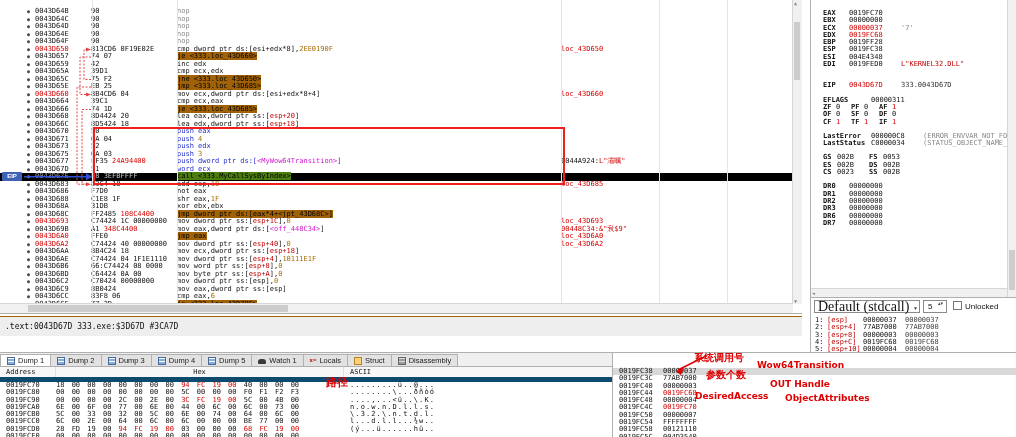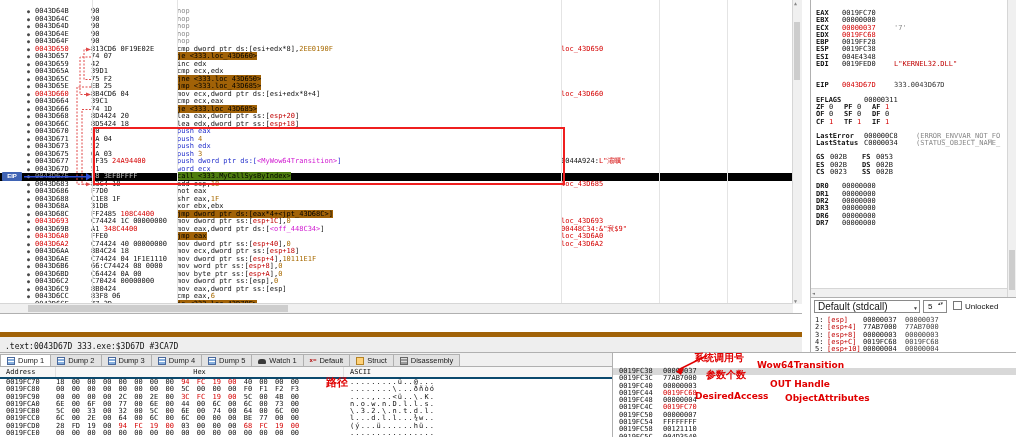--- a/index.html
+++ b/index.html
@@ -42,82 +42,82 @@
   .vscroll{position:absolute;right:0;top:0;width:9px;height:304px;background:#f0f0f0;border-left:1px solid #d6d6d6}
   .vscroll::before{content:"▲";position:absolute;top:0;left:1px;font-size:5px;color:#888}
   .vscroll::after{content:"▼";position:absolute;bottom:0;left:1px;font-size:5px;color:#888}
   .vthumb{position:absolute;left:1px;top:22px;width:6px;height:58px;background:#cdcdcd}
   .hscroll{position:absolute;left:0;bottom:0;height:9px;width:793px;background:#f0f0f0;border-top:1px solid #d6d6d6}
   .hthumb{position:absolute;left:28px;top:1px;height:7px;width:260px;background:#cdcdcd}
 
   
   .registers{position:absolute;left:810px;top:0;width:206px;height:353px;background:#fff;
              border-left:1px solid #b0b0b0;overflow:hidden}
-  #regs{position:absolute;left:5px;top:10px;right:11px}
+  #regs{position:absolute;left:12px;top:10px;right:11px}
   .rrow{height:7.3px;line-height:7.4px;white-space:nowrap}
   .rn{display:inline-block;width:26px;font-weight:bold}
   .rn.wide{width:48px}
   .rv{display:inline-block;min-width:40px}
   .rx{margin-left:12px;color:#333}
   .rx.gray{color:#888}
   .rx.str{color:#c00000}
   .rspace{height:7px}
   .fn{display:inline-block;width:13px;font-weight:bold}
   .fv{display:inline-block;width:15px}
   .sn{display:inline-block;width:14px;font-weight:bold}
   .sv{display:inline-block;width:32px}
   .reg-hscroll{position:absolute;left:0;top:288px;width:196px;height:9px;background:#f0f0f0;border-top:1px solid #d6d6d6;border-bottom:1px solid #d6d6d6}
   .reg-hscroll::before{content:"◄";position:absolute;left:1px;top:1px;font-size:5px;color:#777}
   .reg-vscroll{position:absolute;right:0;top:0;width:9px;height:297px;background:#f0f0f0;border-left:1px solid #d6d6d6}
   .reg-vthumb{position:absolute;left:1px;top:250px;width:6px;height:40px;background:#cdcdcd}
 
   
   .args{position:absolute;left:0;top:297px;width:206px;height:56px;background:#fff;border-top:1px solid #b0b0b0}
   .combo{position:absolute;left:3px;top:2px;width:106px;height:13px;border:1px solid #8a8a8a;background:#fff;
-         font-family:Liberation Sans, sans-serif;font-size:10px;line-height:11px;padding-left:3px;box-sizing:border-box}
+         font-family:Liberation Serif, serif;font-size:14px;line-height:11px;padding-left:3px;box-sizing:border-box}
   .combo::after{content:"▼";position:absolute;right:1px;top:2px;font-size:5px;color:#444}
   .spin{position:absolute;left:112px;top:2px;width:24px;height:13px;border:1px solid #8a8a8a;background:#fff;
         font-family:"Liberation Sans",sans-serif;font-size:8px;line-height:11px;padding-left:4px;box-sizing:border-box}
   .spin::after{content:"▴▾";position:absolute;right:1px;top:0;font-size:5px;line-height:5px;color:#444;
                display:inline-block;width:7px;white-space:normal;word-break:break-all}
   .chk{position:absolute;left:142px;top:3px;width:58px;overflow:hidden;white-space:nowrap;
        font-family:"Liberation Sans",sans-serif;font-size:8px}
   .chk .box{display:inline-block;width:7px;height:7px;border:1px solid #777;background:#fff;margin-right:3px;vertical-align:-1px}
   #args-rows{position:absolute;left:4px;top:19px}
   .arow{height:7.3px;line-height:7.4px;white-space:nowrap}
   .an{display:inline-block;width:12px}
   .ae{display:inline-block;width:36px;color:#c00000}
   .av1{display:inline-block;width:42px}
   .av2{display:inline-block;color:#444}
 
   
   .statusline{position:absolute;left:0;top:313px;width:802px;height:19px;background:#fff;
               font-size:8px;line-height:19px;padding-left:5px;box-sizing:border-box}
-  .addrbar{position:absolute;left:0;top:332px;width:802px;height:20px;background:#eee;border-top:5px solid #a16207;
+  .addrbar{position:absolute;left:0;top:316px;width:802px;height:20px;background:#eee;border-top:1px solid #a16207;
            font-size:8px;line-height:20px;padding-left:5px;box-sizing:border-box}
 
   
   .tabbar{position:absolute;left:0;top:352px;width:612px;height:14px;background:#f0f0f0;
           border-top:1px solid #b0b0b0;display:flex;align-items:flex-end}
   .tab{height:13px;padding:0 6px;display:flex;align-items:center;box-sizing:border-box;
        font-family:"Liberation Sans",sans-serif;font-size:7.5px;color:#222;
        background:#e2e2e2;border:1px solid #b0b0b0;border-left:none;white-space:nowrap}
   .tab:first-child{border-left:1px solid #b0b0b0}
   .tab.active{background:#fff;border-bottom:1px solid #fff}
   .ticon{width:8px;height:8px;margin-right:3px;display:inline-block;box-sizing:border-box;flex:none}
   .ticon-dump{background:repeating-linear-gradient(180deg,#fff 0 1px,#85aedd 1px 3px);border:1px solid #49689c}
   .ticon-watch{background:#3a3a3a;height:5px;margin-top:2px;border-radius:3px 3px 1px 1px}
   .ticon-locals{border:none;width:auto;color:#b00000;font-weight:bold;font-size:6px}
   .ticon-locals::before{content:"x="}
   .ticon-struct{background:#ffd27a;border:1px solid #b58324}
   .ticon-disasm{background:repeating-linear-gradient(180deg,#ddd 0 1px,#9a9a9a 1px 3px);border:1px solid #666}
 
   
   .dump{position:absolute;left:0;top:366px;width:612px;height:71px;background:#fff;border-top:1px solid #b0b0b0;overflow:hidden}
-  .dhead{height:10px;line-height:10px;background:#f7f7f7;border-bottom:2px solid #0c4a6e;white-space:nowrap}
+  .dhead{height:10px;line-height:10px;background:#f7f7f7;border-bottom:5px solid #0c4a6e;white-space:nowrap}
   .dh-addr{display:inline-block;width:56px;padding-left:6px;border-right:1px solid #e0e0e0;box-sizing:border-box}
   .dh-hex{display:inline-block;width:288px;text-align:center;border-right:1px solid #e0e0e0;box-sizing:border-box}
   .dh-ascii{display:inline-block;padding-left:6px}
   .durow{height:7.3px;line-height:7.4px;white-space:nowrap}
   .du-addr{display:inline-block;width:56px;padding-left:6px;box-sizing:border-box}
   .du-hex{display:inline-block;width:288px;word-spacing:3px;box-sizing:border-box}
   .du-ascii{display:inline-block;letter-spacing:1.1px;padding-left:6px}
 
   
   .stack{position:absolute;left:612px;top:352px;width:404px;height:85px;background:#fff;
@@ -298,21 +298,21 @@
       <div class="tab">
         <span class="ticon ticon-dump"></span>
         <span class="tlabel">Dump 5</span>
       </div>
       <div class="tab">
         <span class="ticon ticon-watch"></span>
         <span class="tlabel">Watch 1</span>
       </div>
       <div class="tab">
         <span class="ticon ticon-locals"></span>
-        <span class="tlabel">Default</span>
+        <span class="tlabel">Locals</span>
       </div>
       <div class="tab">
         <span class="ticon ticon-struct"></span>
         <span class="tlabel">Struct</span>
       </div>
       <div class="tab">
         <span class="ticon ticon-disasm"></span>
         <span class="tlabel">Disassembly</span>
       </div>
     </div>

